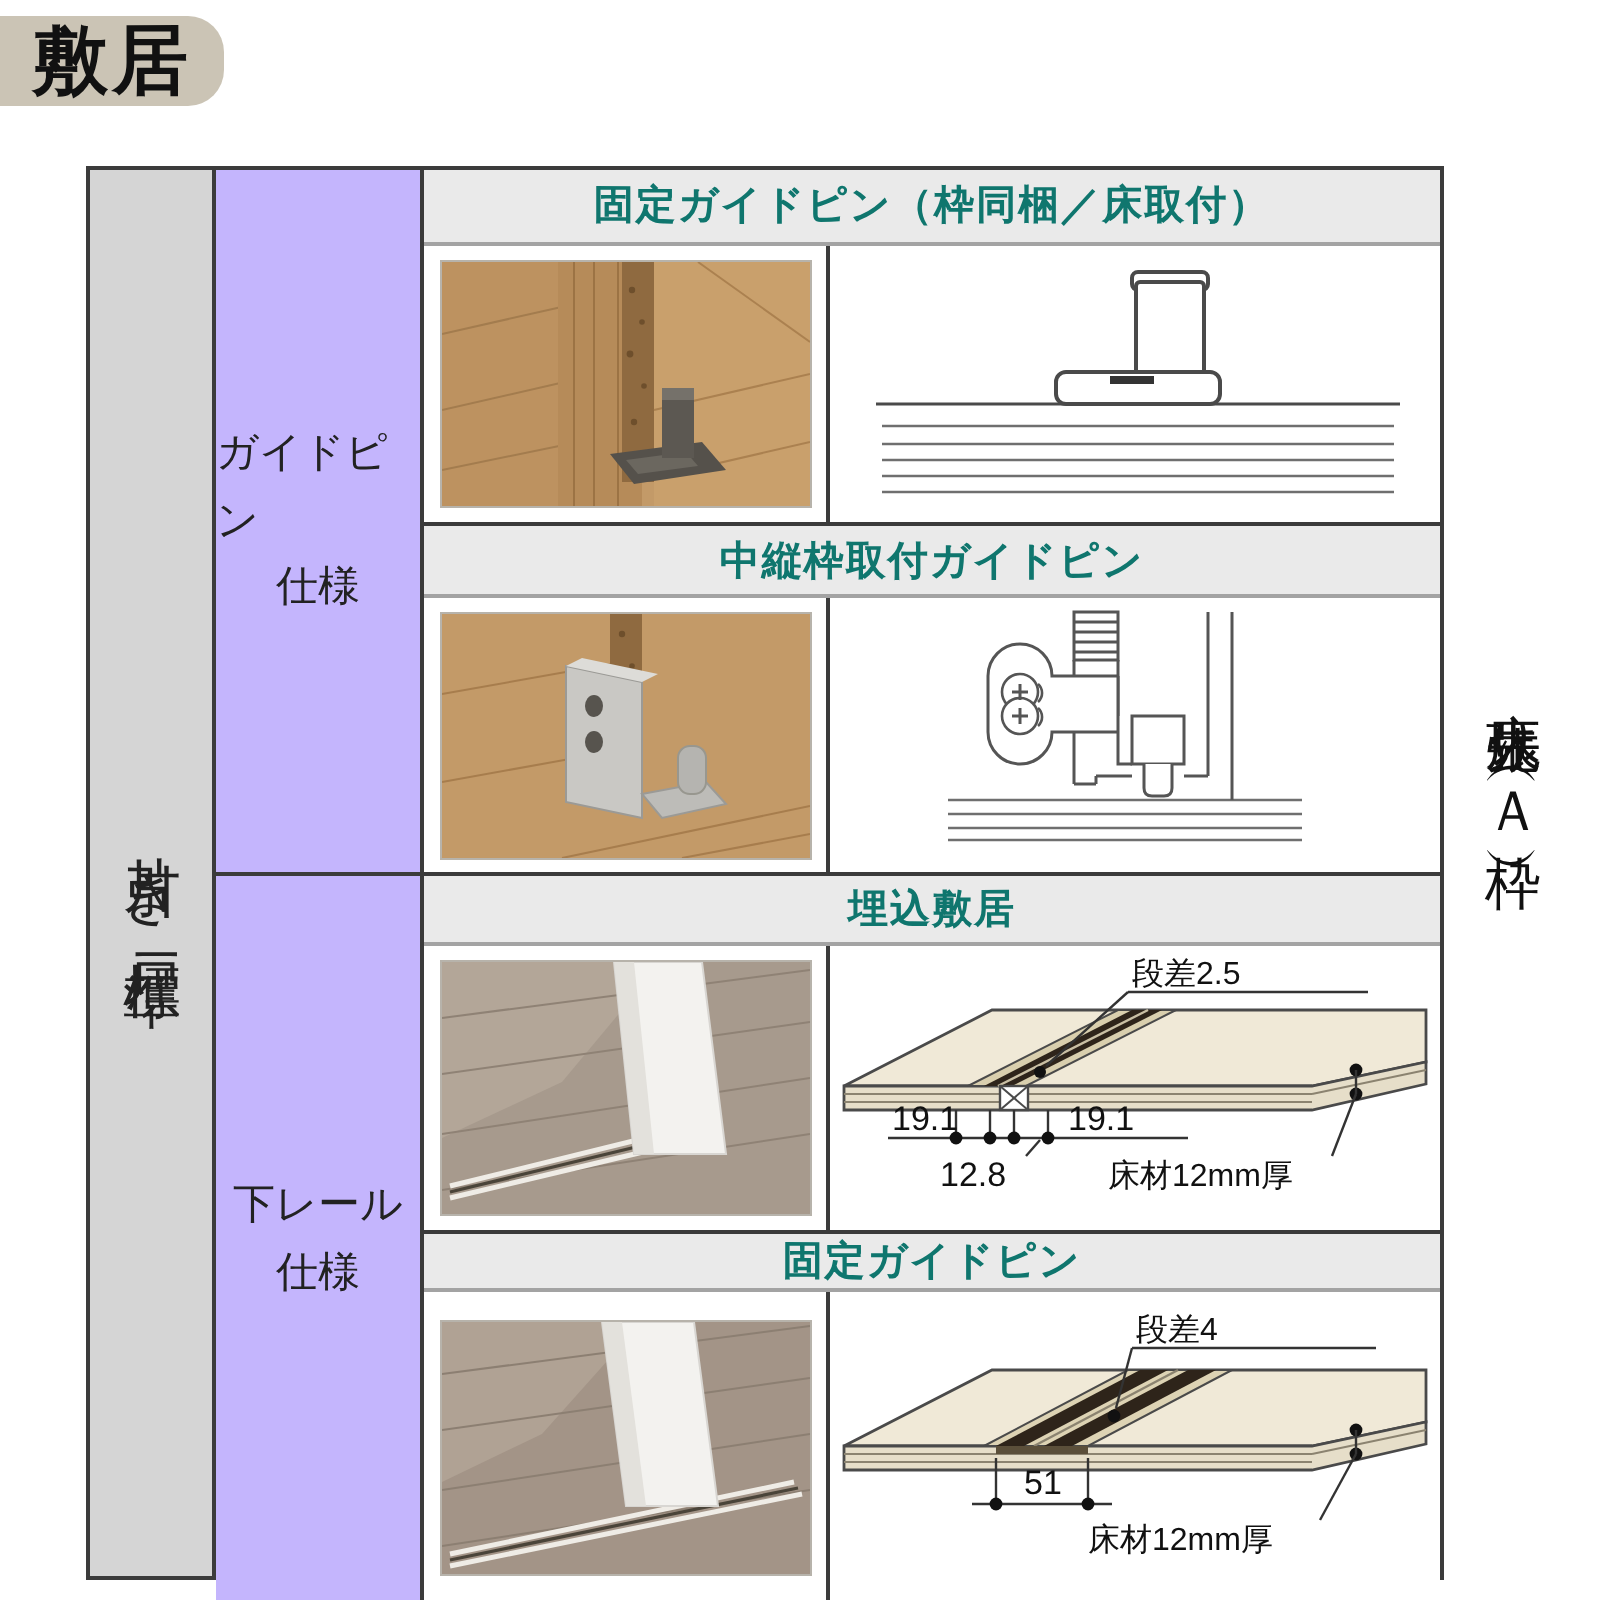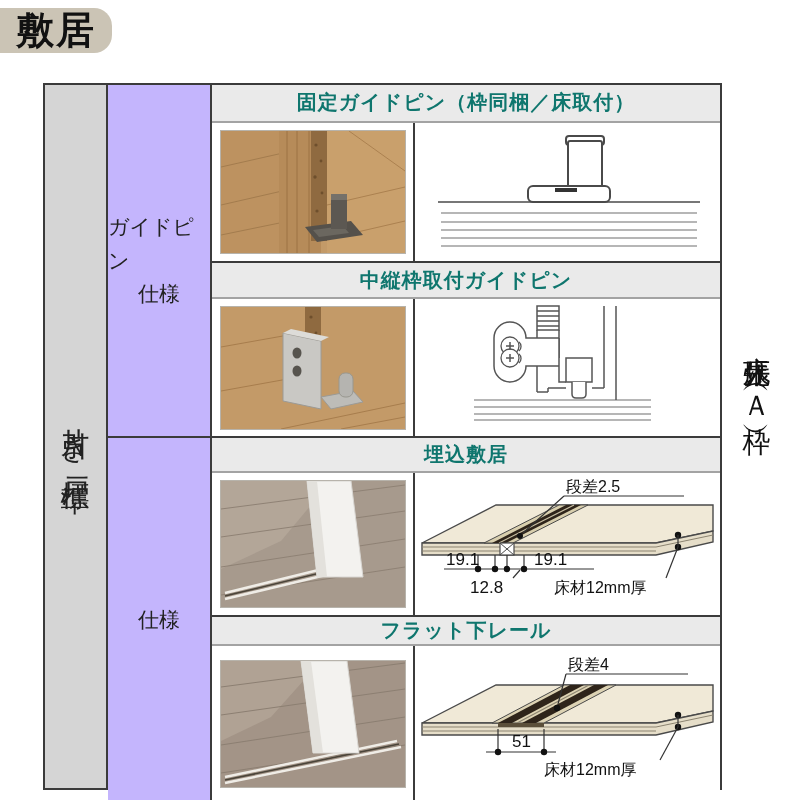--- a/index.html
+++ b/index.html
@@ -209,20 +209,21 @@
                   <line x1="94" y1="54" x2="94" y2="62"></line>
               </g>
             </svg>
           </div>
         </div>
       </div>
     </div>
 
     <div class="section s2">
       <div class="spec-cell">
+        <span>下レール</span>
         <span>仕様</span>
       </div>
       <div class="rows">
         <div class="row-header hC">埋込敷居</div>
         <div class="row-content cC">
           <div class="photo-cell">
             <div class="photo-frame">
               <svg width="184" height="126" viewBox="0 0 184 126">
                 <rect width="184" height="126" fill="#a79a8d"></rect>
                 <polygon points="0,0 110,0 60,60 0,88" fill="#b3a698"></polygon>
@@ -284,21 +285,21 @@
               <text class="dimtxt" x="54" y="119">12.8</text>
 
               <circle cx="262" cy="61" r="3.2" fill="#111"></circle>
                 <circle cx="262" cy="73" r="3.2" fill="#111"></circle>
               <line x1="262" y1="61" x2="262" y2="73" stroke="#333" stroke-width="1.2"></line>
               <line x1="262" y1="73" x2="250" y2="104" stroke="#333" stroke-width="1.2"></line>
               <text class="dimtxt-s" x="138" y="119">床材12mm厚</text>
             </svg>
           </div>
         </div>
-        <div class="row-header h2x hD">フラット下レール</div>
+        <div class="row-header h2x hD">固定ガイドピン</div>
         <div class="row-content cD">
           <div class="photo-cell">
             <div class="photo-frame">
               <svg width="184" height="126" viewBox="0 0 184 126">
                 <rect width="184" height="126" fill="#a39487"></rect>
                 <polygon points="0,0 100,0 50,56 0,80" fill="#b0a294"></polygon>
                 <g stroke="#8c7f72" stroke-width="1">
                   <line x1="0" y1="26" x2="184" y2="2"></line>
                     <line x1="0" y1="54" x2="184" y2="28"></line>
                   <line x1="0" y1="84" x2="184" y2="56"></line>

